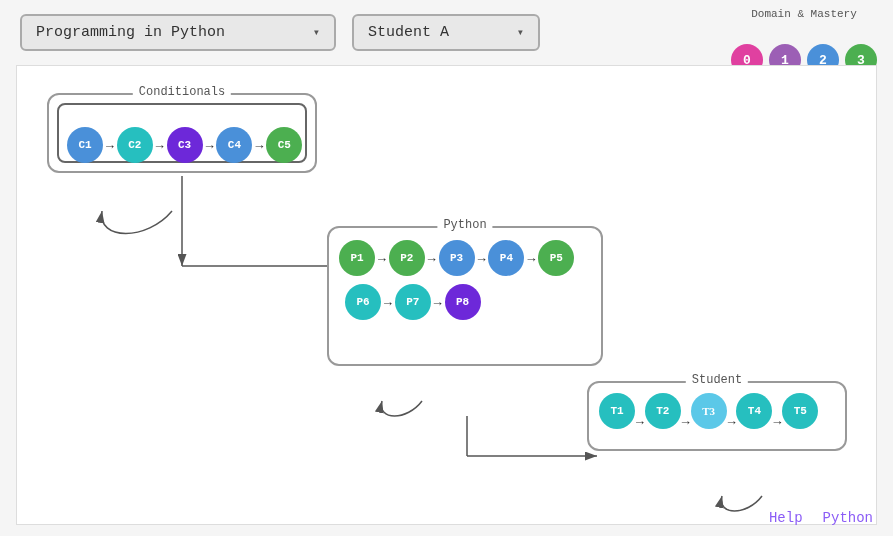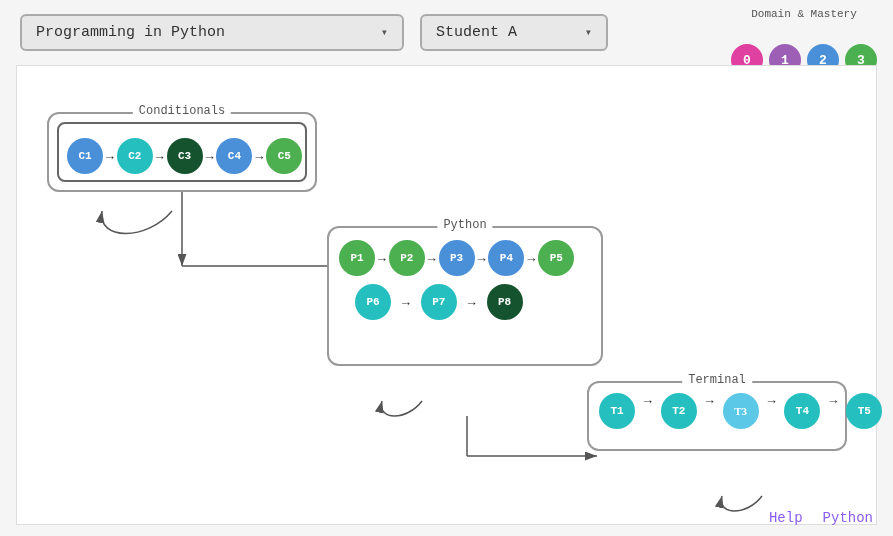--- a/index.html
+++ b/index.html
@@ -30,21 +30,21 @@
       display: flex;
       align-items: center;
       justify-content: space-between;
       cursor: pointer;
       font-family: 'Courier New', monospace;
       font-size: 15px;
       color: #333;
     }
 
     .dropdown-course {
-      width: 384px;
+      width: 316px;
     }
 
     .dropdown-student {
       width: 188px;
     }
 
     .dropdown-arrow {
       margin-left: 12px;
       font-size: 12px;
       color: #555;
@@ -111,21 +111,21 @@
       padding: 0 6px;
       font-size: 12px;
       color: #555;
       font-family: 'Courier New', monospace;
       white-space: nowrap;
     }
 
     
     .conditionals-box {
       left: 30px;
-      top: 46px;
+      top: 27px;
       width: 270px;
       height: 80px;
     }
 
     
     .python-box {
       left: 310px;
       top: 160px;
       width: 276px;
       height: 140px;
@@ -150,21 +150,21 @@
       font-weight: bold;
       color: white;
       font-family: 'Courier New', monospace;
       position: relative;
       flex-shrink: 0;
     }
 
     
     .color-blue { background: #4a90d9; }
     .color-teal { background: #26bfbf; }
-    .color-pink { background: #14532d; }
+    .color-pink { background: #6d28d9; }
     .color-green { background: #4caf50; }
     .color-light-blue { background: #5bc8e8; font-family: Liberation Serif, serif; }
 
     
     .arrows-svg {
       position: absolute;
       top: 0;
       left: 0;
       width: 100%;
       height: 100%;
@@ -258,21 +258,21 @@
       </marker>
       <marker id="arrowhead6" markerWidth="8" markerHeight="6" refX="8" refY="3" orient="auto">
         <polygon points="0 0, 8 3, 0 6" fill="#555"></polygon>
       </marker>
     </defs>
   </svg>
 
   <div class="group-box conditionals-box">
     <span class="group-label">Conditionals</span>
     <div class="inner-box">
-      <div style="display:flex; align-items:center; gap:2px; padding: 14px 8px; position:relative;">
+      <div style="display:flex; align-items:center; gap:2px; padding: 22px 8px; position:relative;">
         <div class="node color-blue">C1</div>
         <span style="font-size:13px; color:#333; margin:0 1px;">→</span>
         <div class="node color-teal">C2</div>
         <span style="font-size:13px; color:#333; margin:0 1px;">→</span>
         <div class="node color-pink">C3</div>
         <span style="font-size:13px; color:#333; margin:0 1px;">→</span>
         <div class="node color-blue">C4</div>
         <span style="font-size:13px; color:#333; margin:0 1px;">→</span>
         <div class="node color-green">C5</div>
       </div>
@@ -287,32 +287,32 @@
       <span style="font-size:13px; color:#333; margin:0 1px;">→</span>
       <div class="node color-green">P2</div>
       <span style="font-size:13px; color:#333; margin:0 1px;">→</span>
       <div class="node color-blue">P3</div>
       <span style="font-size:13px; color:#333; margin:0 1px;">→</span>
       <div class="node color-blue">P4</div>
       <span style="font-size:13px; color:#333; margin:0 1px;">→</span>
       <div class="node color-green">P5</div>
     </div>
 
-    <div style="display:flex; align-items:center; gap:10px; padding: 4px 10px 10px 26px;">
+    <div style="display:flex; align-items:center; gap:2px; padding: 4px 10px 10px 16px;">
       <div class="node color-teal">P6</div>
       <span style="font-size:13px; color:#333; margin:0 1px;">→</span>
       <div class="node color-teal">P7</div>
       <span style="font-size:13px; color:#333; margin:0 1px;">→</span>
       <div class="node color-pink">P8</div>
     </div>
   </div>
 
   <div class="group-box terminal-box">
-    <span class="group-label">Terminal</span>
-    <div style="display:flex; align-items:flex-start; gap:8px; padding: 10px 10px;">
+    <span class="group-label">Student</span>
+    <div style="display:flex; align-items:flex-end; gap:0; padding: 10px 10px;">
       <div class="node color-teal">T1</div>
       <span style="font-size:13px; color:#333; margin:0 1px;">→</span>
       <div class="node color-teal">T2</div>
       <span style="font-size:13px; color:#333; margin:0 1px;">→</span>
       <div class="node color-light-blue">T3</div>
       <span style="font-size:13px; color:#333; margin:0 1px;">→</span>
       <div class="node color-teal">T4</div>
       <span style="font-size:13px; color:#333; margin:0 1px;">→</span>
       <div class="node color-teal">T5</div>
     </div>

